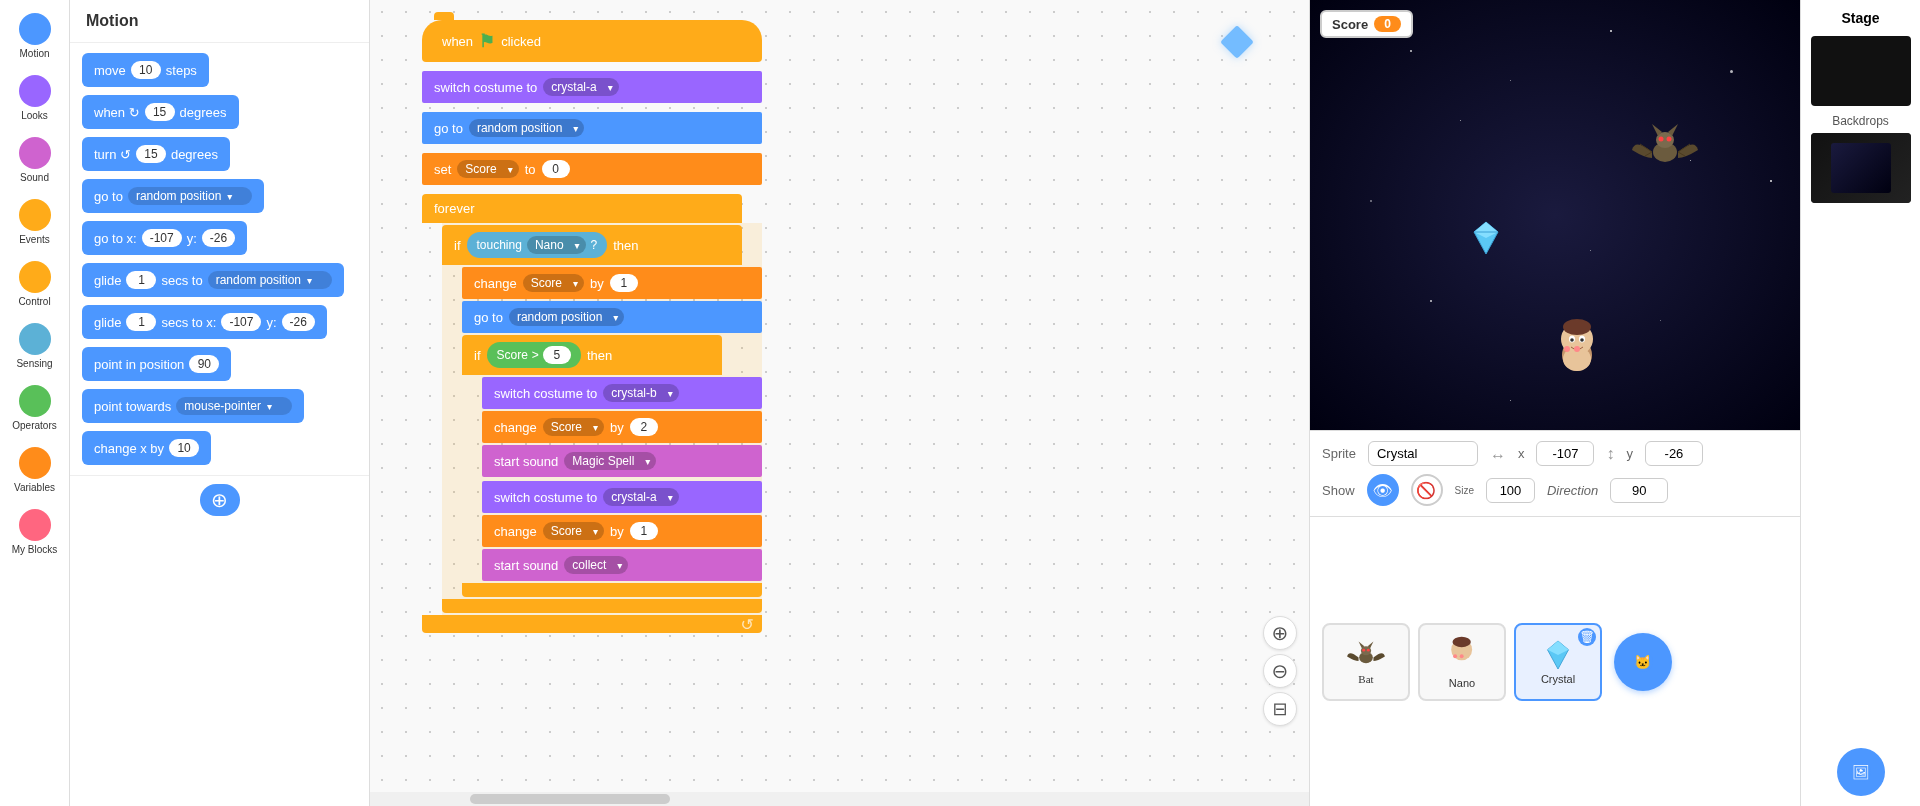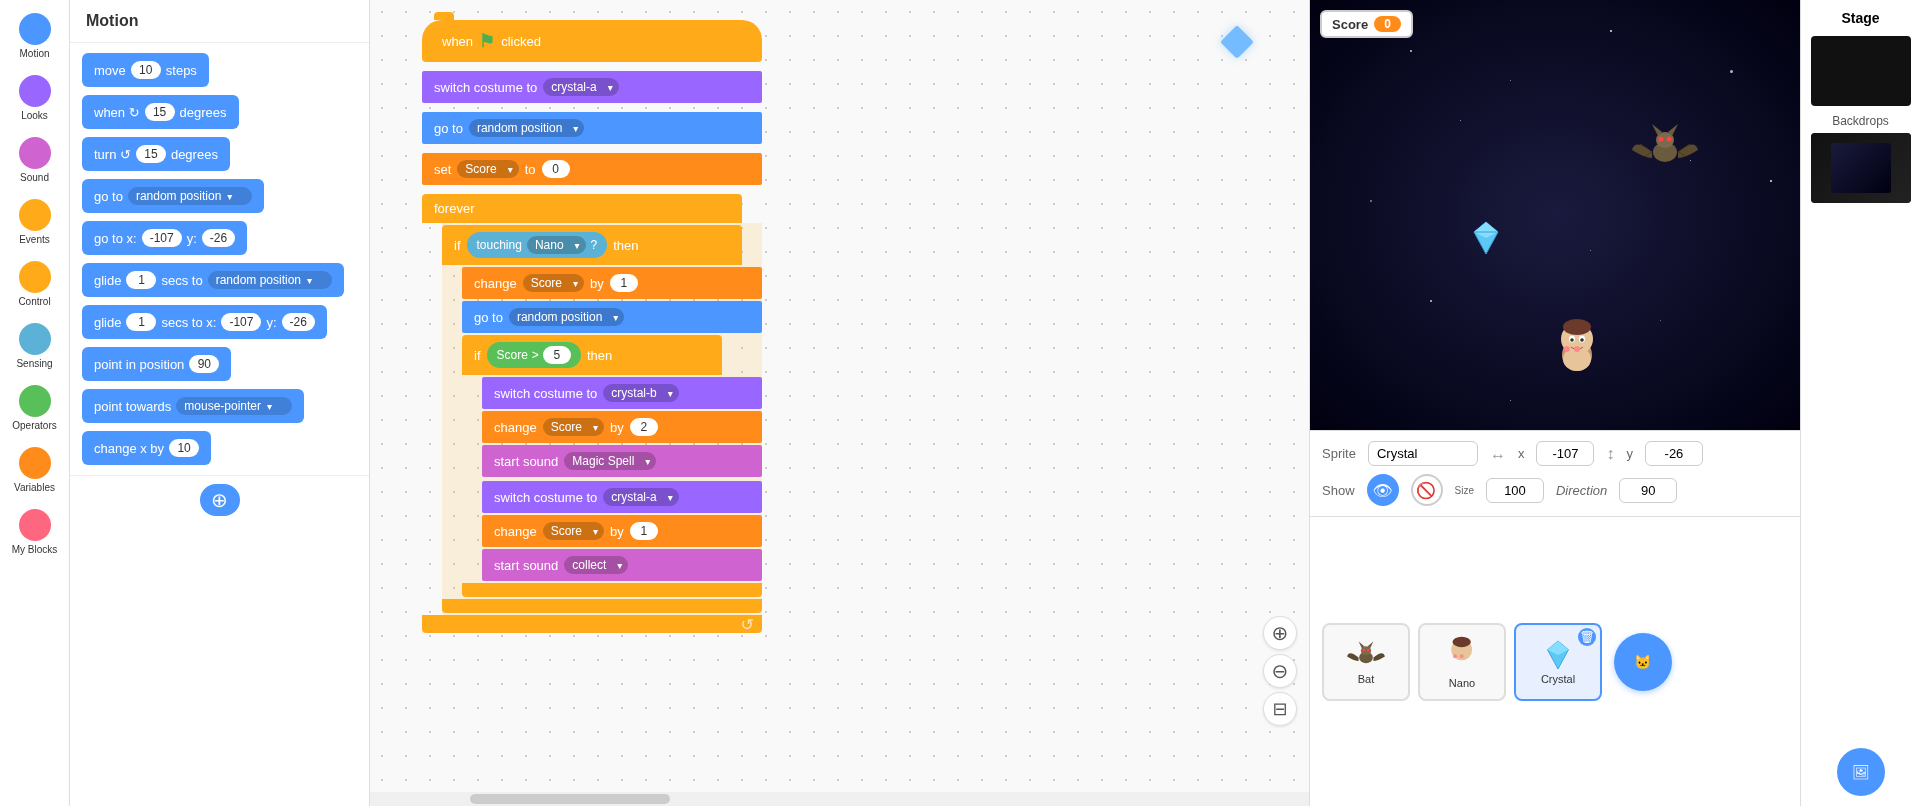--- a/index.html
+++ b/index.html
@@ -639,30 +639,30 @@
       <span style="color:#666; font-size:13px;">y</span>
       <input type="text" value="-26" style="border: 1px solid rgb(204, 204, 204); border-radius: 6px; padding: 4px 8px; font-size: 13px; width: 58px; text-align: center;">
     </div>
 
     <div style="display:flex; align-items:center; gap:12px; flex-wrap:wrap;">
       <span style="color:#666; font-size:13px;">Show</span>
       <div style="width:32px; height:32px; border-radius:50%; background:#4C97FF; border:2px solid #4C97FF; display:flex; align-items:center; justify-content:center; color:white; cursor:pointer; font-size:16px;">👁</div>
       <div style="width:32px; height:32px; border-radius:50%; background:white; border:2px solid #ccc; display:flex; align-items:center; justify-content:center; color:#ccc; cursor:pointer; font-size:16px;">🚫</div>
 
       <span style="color:#666; font-size:10px;">Size</span>
-      <input type="text" value="100" style="border: 1px solid rgb(204, 204, 204); border-radius: 6px; padding: 4px 8px; font-size: 13px; width: 58px; text-align: center;">
+      <input type="text" value="100" style="border: 1px solid rgb(204, 204, 204); border-radius: 6px; padding: 4px 8px; font-size: 13px; width: 49px; text-align: center;">
 
       <span style="color:#666; font-size:13px;font-style:italic;">Direction</span>
       <input type="text" value="90" style="border: 1px solid rgb(204, 204, 204); border-radius: 6px; padding: 4px 8px; font-size: 13px; width: 58px; text-align: center;">
     </div>
   </div>
 
   <div style="background:white; border-top:1px solid #ddd; padding:8px 12px; display:flex; align-items:center; gap:8px; flex:1;">
 
-    <div style="width:88px; height:78px; border:2px solid #ddd; border-radius:8px; display:flex; flex-direction:column; align-items:center; justify-content:center; cursor:pointer; background:#f8f8f8; position:relative;">
+    <div style="width:88px; height:78px; border:2px solid #ddd; border-radius:8px; display:flex; flex-direction:column; align-items:center; justify-content:center; cursor:pointer; background:#f8f8f8; position:relative;font-family:Liberation Serif, serif;">
       <svg width="40" height="32" viewBox="0 0 70 55">
         <ellipse cx="35" cy="32" rx="12" ry="10" fill="#6b5b3e"></ellipse>
         <ellipse cx="35" cy="20" rx="9" ry="8" fill="#7a6a4e"></ellipse>
         <polygon points="28,16 22,4 32,12" fill="#6b5b3e"></polygon>
         <polygon points="42,16 48,4 38,12" fill="#6b5b3e"></polygon>
         <circle cx="31" cy="19" r="2.5" fill="#ff4444"></circle>
         <circle cx="39" cy="19" r="2.5" fill="#ff4444"></circle>
         <path d="M22,32 Q5,18 2,30 Q15,38 22,38 Z" fill="#5a4a2e"></path>
         <path d="M48,32 Q65,18 68,30 Q55,38 48,38 Z" fill="#5a4a2e"></path>
       </svg>

